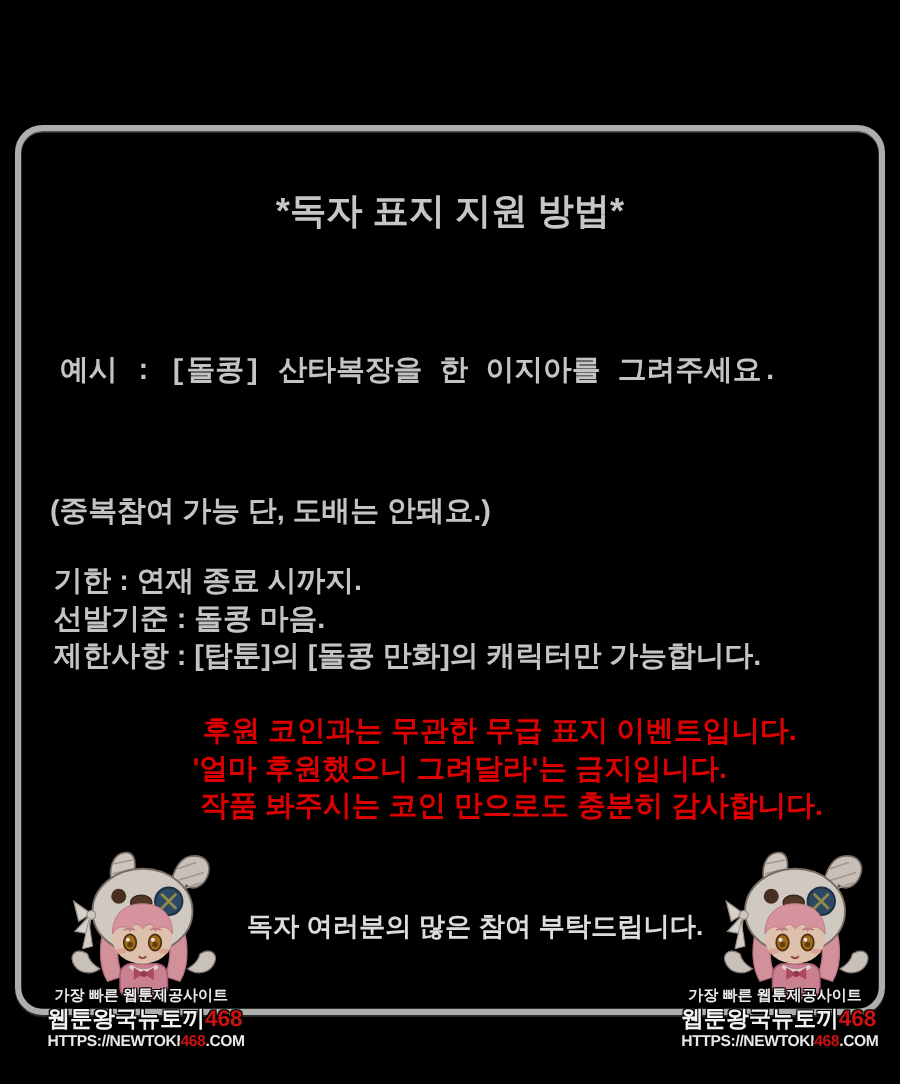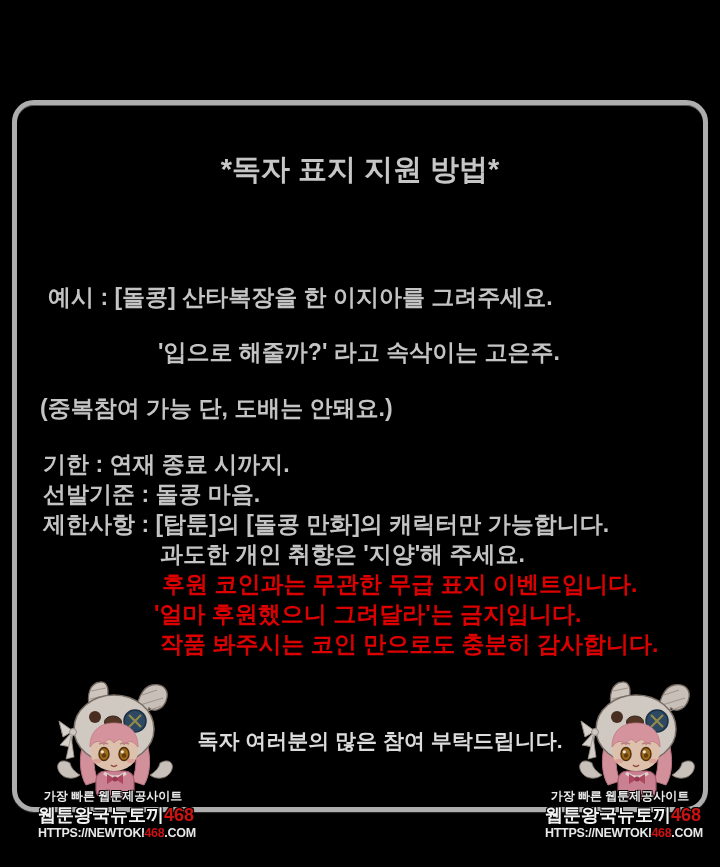--- a/index.html
+++ b/index.html
@@ -31,21 +31,21 @@
   }
   .ln{
     position:absolute;
     font-size:23px;line-height:25px;
     color:#c4c4c4;
     white-space:nowrap;
     z-index:2;
   }
   .ln.red{color:#dd0000;}
   .ln-intro{left:40px;top:223px;}
-  .ln-ex1{left:48px;top:285px;}
+  .ln-ex1{left:48px;top:285px;font-family:Liberation Mono, monospace;}
   .ln-ex2{left:106px;top:312px;}
   .ln-ex3{left:158px;top:340px;}
   .ln-ex4{left:106px;top:368px;}
   .ln-note{left:40px;top:396px;}
   .ln-deadline{left:43px;top:452px;}
   .ln-criteria{left:43px;top:482px;}
   .ln-restrict1{left:43px;top:512px;}
   .ln-restrict2{left:160px;top:542px;}
   .ln-warn1{left:162px;top:572px;}
   .ln-warn2{left:154px;top:602px;}
@@ -101,27 +101,25 @@
 <body>
 
 <div class="page">
 
   <div class="frame"></div>
 
   <h1 class="title">*독자 표지 지원 방법*</h1>
 
 
   <div class="ln ln-ex1">예시 : [돌콩] 산타복장을 한 이지아를 그려주세요.</div>
-  <div class="ln ln-ex3">'입으로 해줄까?' 라고 속삭이는 고은주.</div>
   <div class="ln ln-note">(중복참여 가능 단, 도배는 안돼요.)</div>
 
   <div class="ln ln-criteria">선발기준 : 돌콩 마음.</div>
   <div class="ln ln-deadline">기한 : 연재 종료 시까지.</div>
   <div class="ln ln-restrict1">제한사항 : [탑툰]의 [돌콩 만화]의 캐릭터만 가능합니다.</div>
-  <div class="ln ln-restrict2">과도한 개인 취향은 '지양'해 주세요.</div>
 
   <div class="ln red ln-warn1">후원 코인과는 무관한 무급 표지 이벤트입니다.</div>
   <div class="ln red ln-warn2">'얼마 후원했으니 그려달라'는 금지입니다.</div>
   <div class="ln red ln-warn3">작품 봐주시는 코인 만으로도 충분히 감사합니다.</div>
 
   <div class="footer-line">독자 여러분의 많은 참여 부탁드립니다.</div>
 
   <div class="mascot mascot-left">
     <svg width="118" height="120" viewBox="0 0 118 120" xmlns="http://www.w3.org/2000/svg">
       <defs>

